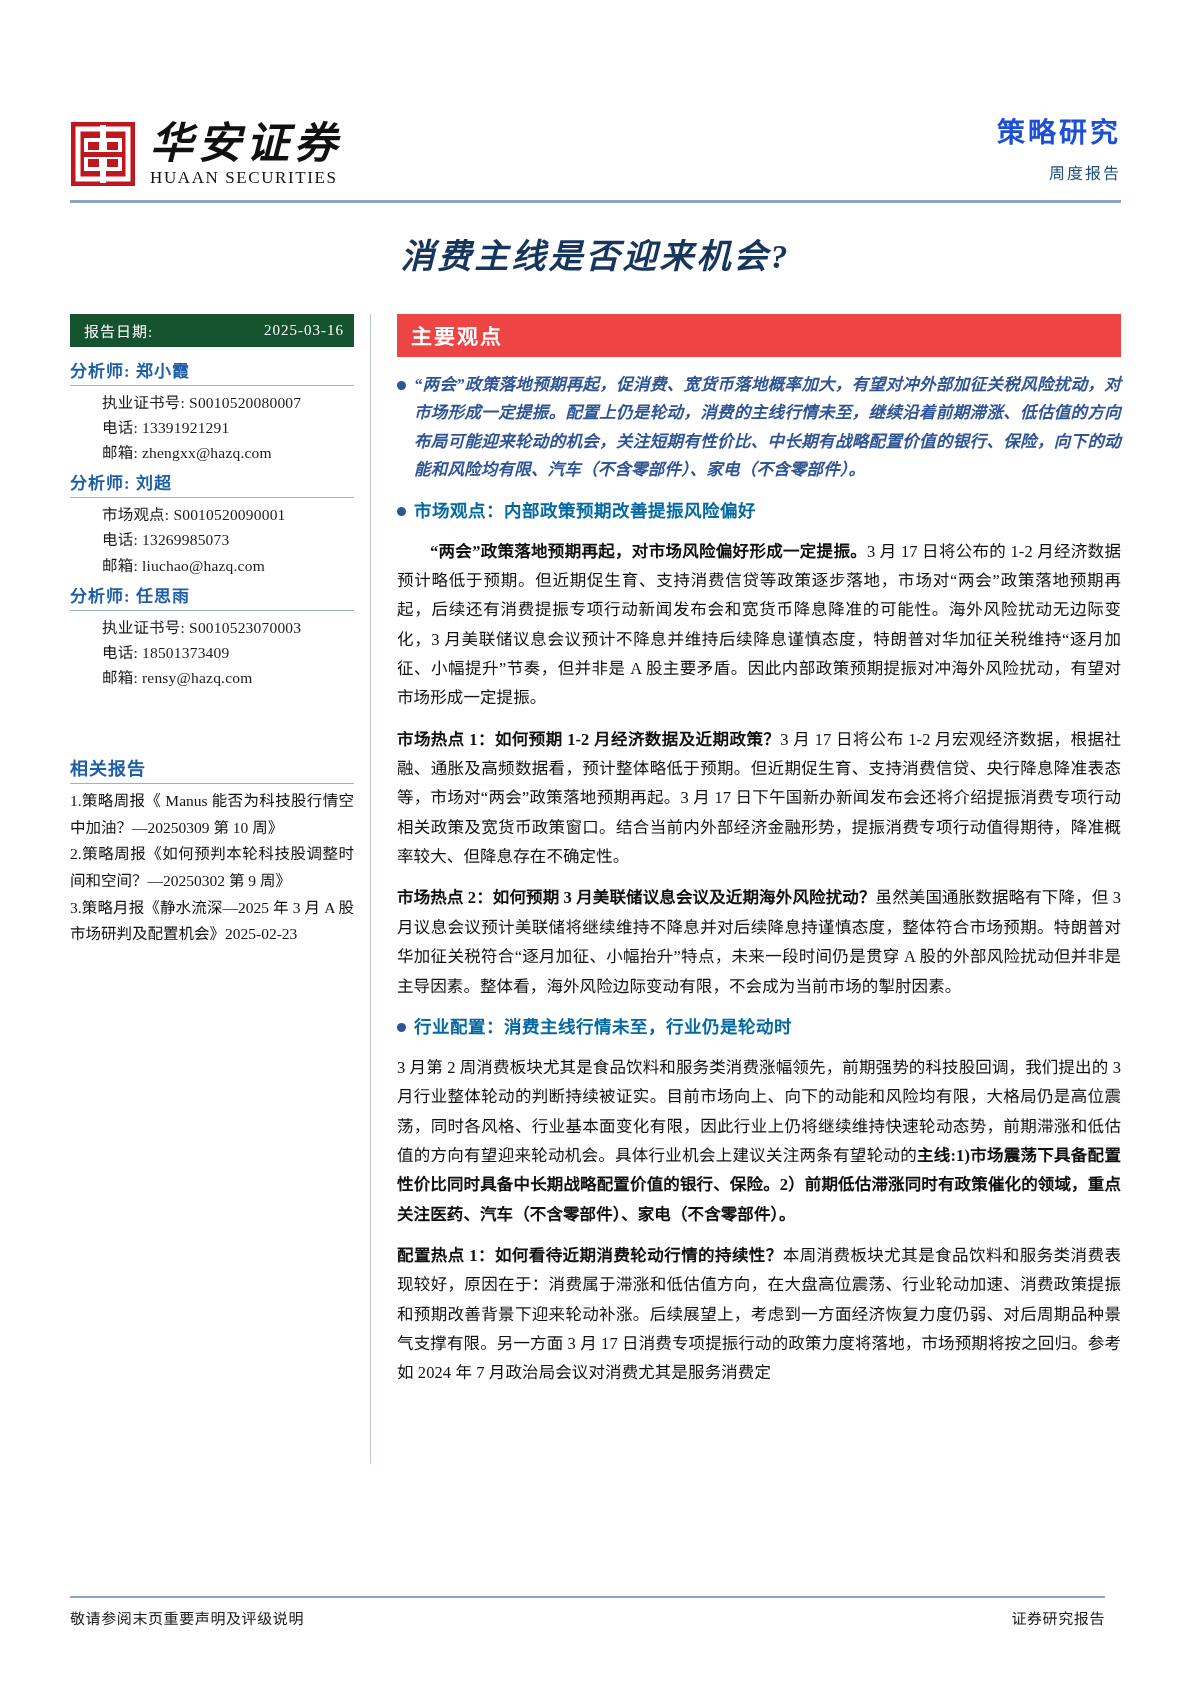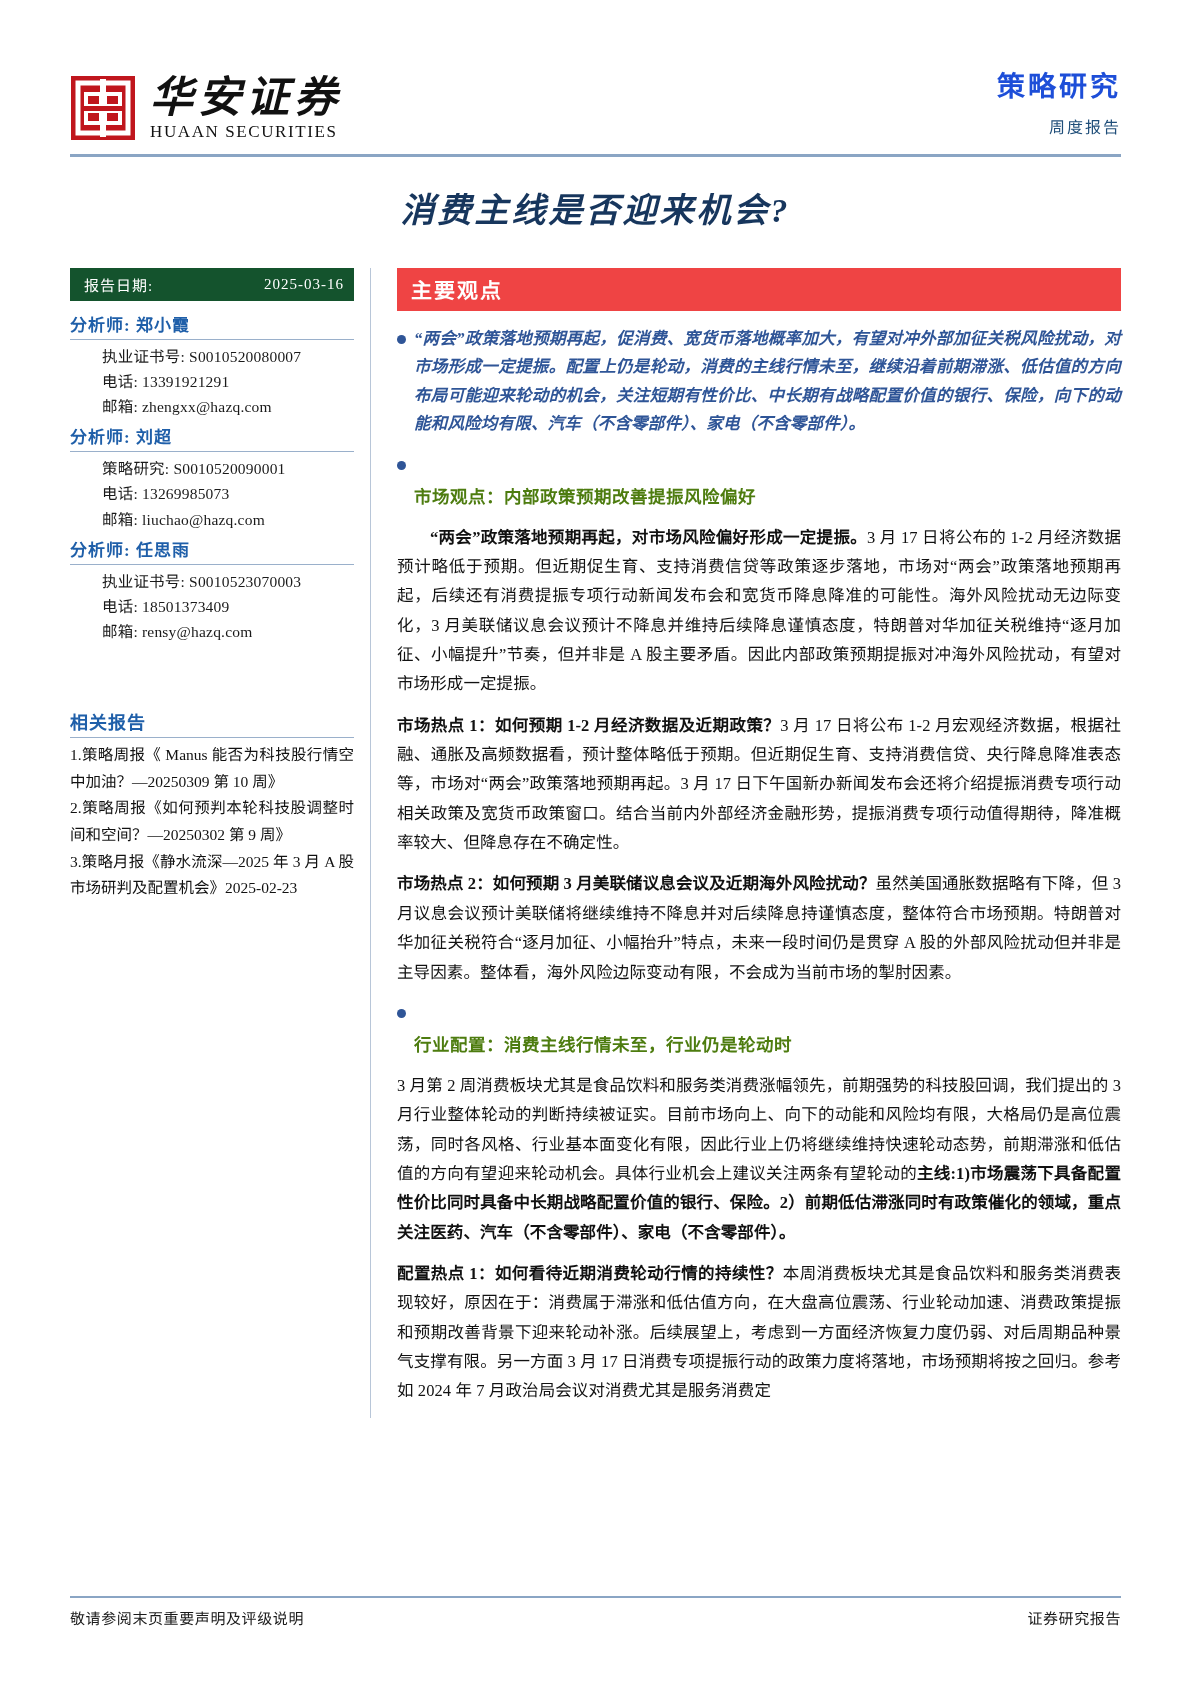--- a/index.html
+++ b/index.html
@@ -23,21 +23,21 @@
     box-sizing: border-box;
     padding: 0 70px;
   }
 
   
   .header {
     display: flex;
     align-items: flex-end;
     justify-content: space-between;
     height: 108px;
-    padding-top: 34px;
+    padding-top: 80px;
     box-sizing: content-box;
   }
   .brand {
     display: flex;
     align-items: center;
     gap: 14px;
   }
   .logo-mark {
     width: 66px;
     height: 66px;
@@ -208,24 +208,23 @@
     color: #2f5597;
     font-weight: bold;
     font-style: italic;
     text-align: justify;
     letter-spacing: 0.2px;
   }
   .bullet-head {
     flex: 1;
     font-size: 17.5px;
     line-height: 1.6;
-    color: #4d7c0f;
+    color: #0369a1;
     font-weight: bold;
     letter-spacing: 0.5px;
-    margin-top: 32px;
   }
 
   .para {
     font-size: 16.5px;
     line-height: 1.78;
     color: #111;
     text-align: justify;
     text-indent: 2em;
     margin: 10px 0 12px 0;
     letter-spacing: 0.1px;
@@ -234,21 +233,21 @@
     font-weight: bold;
   }
   .hot-para {
     text-indent: 0;
   }
 
   
   .footer {
     position: absolute;
     left: 70px;
-    right: 70px;
+    right: 86px;
     bottom: 56px;
   }
   .footer-rule {
     height: 2.5px;
     background: #8aa5c4;
     margin-bottom: 9px;
   }
   .footer-row {
     display: flex;
     justify-content: space-between;
@@ -303,21 +302,21 @@
         <div class="analyst-name">分析师: 郑小霞</div>
         <hr class="analyst-rule">
         <div class="analyst-line">执业证书号: S0010520080007</div>
         <div class="analyst-line">电话: 13391921291</div>
         <div class="analyst-line">邮箱: zhengxx@hazq.com</div>
       </div>
 
       <div>
         <div class="analyst-name">分析师: 刘超</div>
         <hr class="analyst-rule">
-        <div class="analyst-line">策略研究: S0010520090001</div>
+        <div class="analyst-line">市场观点: S0010520090001</div>
         <div class="analyst-line">电话: 13269985073</div>
         <div class="analyst-line">邮箱: liuchao@hazq.com</div>
       </div>
 
 
       <div>
         <div class="analyst-name">分析师: 任思雨</div>
         <hr class="analyst-rule">
         <div class="analyst-line">执业证书号: S0010523070003</div>
         <div class="analyst-line">电话: 18501373409</div>

